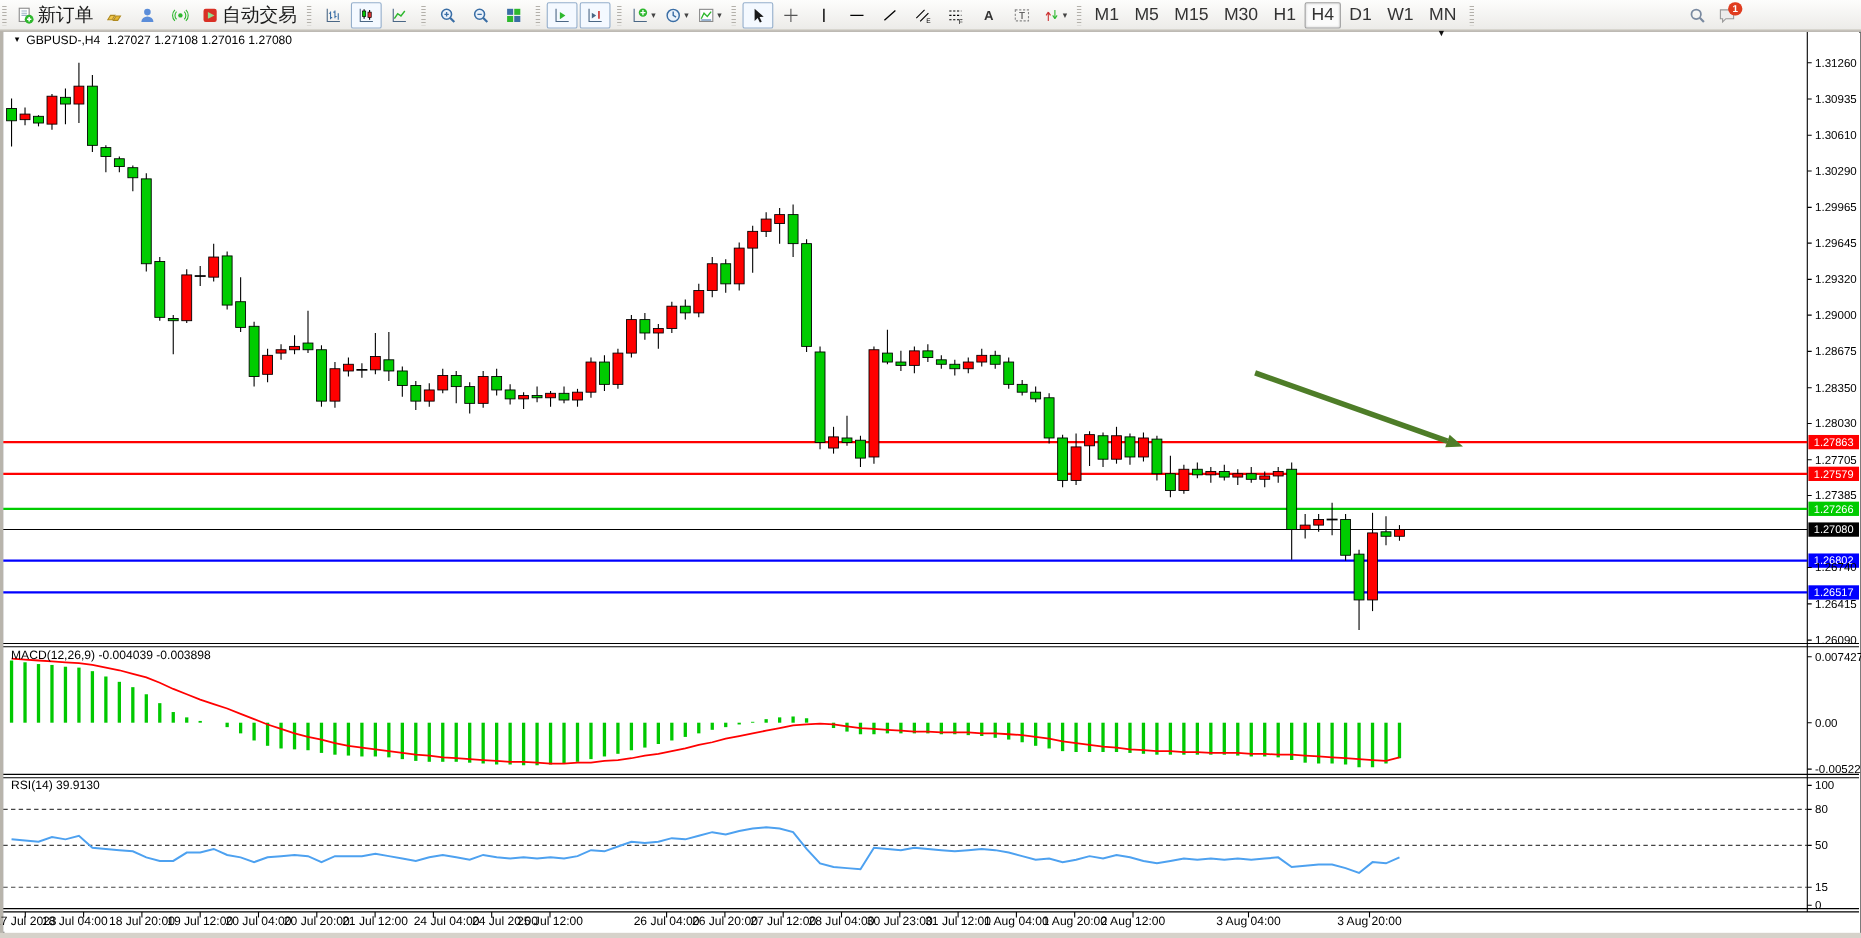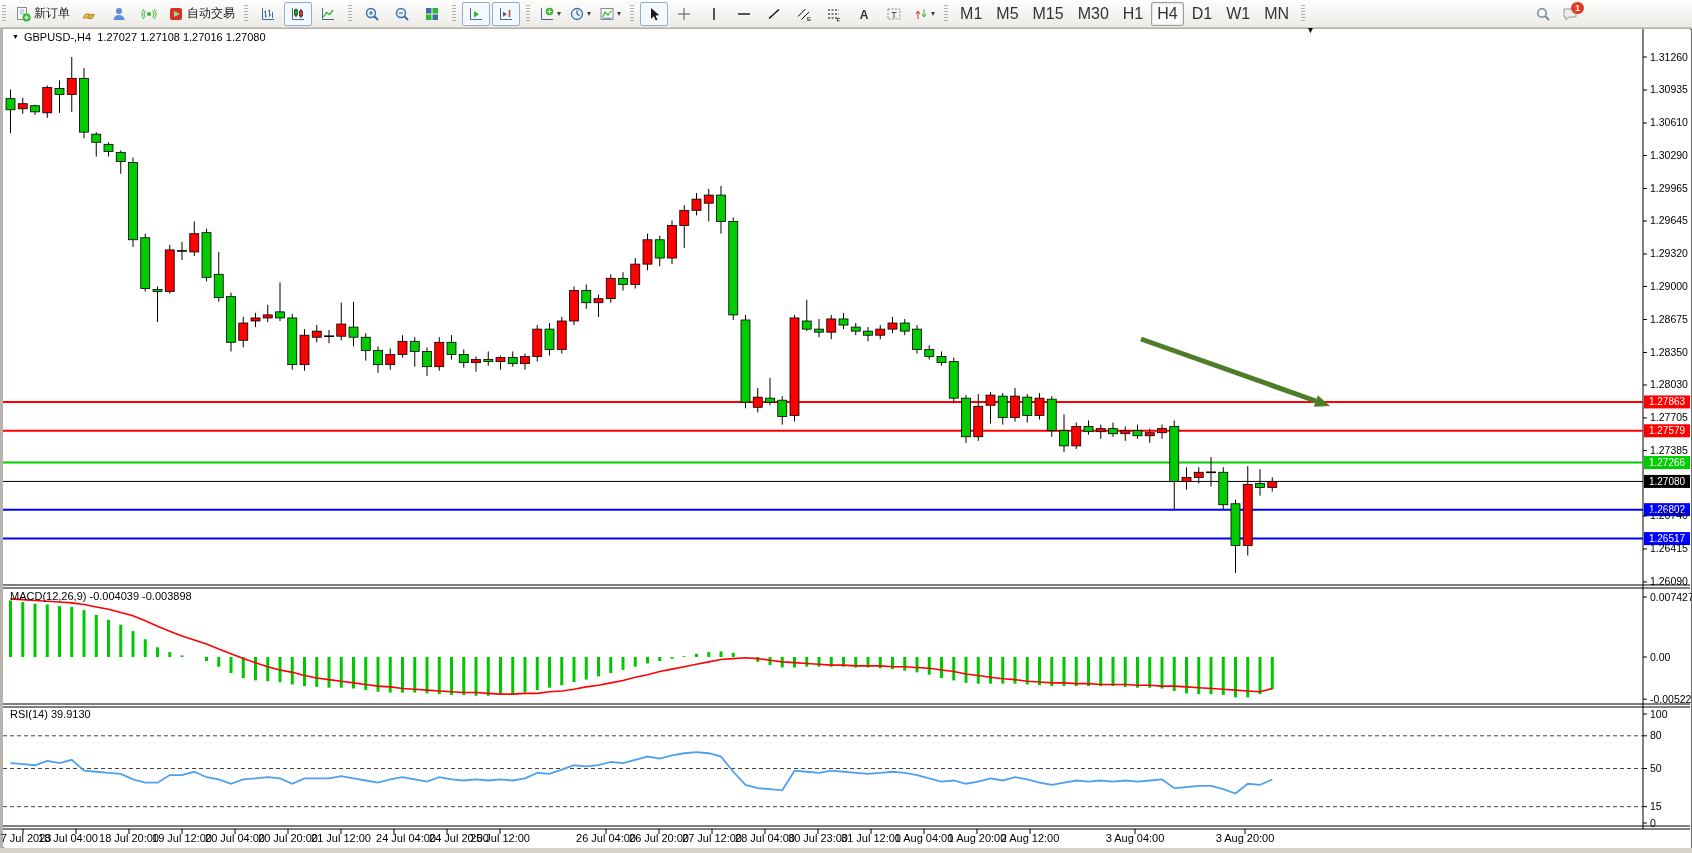--- a/index.html
+++ b/index.html
@@ -6,21 +6,21 @@
     font-family:"Liberation Sans",sans-serif;background:#b8b4ac;}
   #toolbar{position:absolute;left:0;top:0;width:1692px;height:27px;
     background:linear-gradient(#fdfdfc,#ecebe8);border-bottom:1px solid #c9c5bd;
     display:flex;align-items:center;z-index:20;}
   .tb-group{display:flex;align-items:center;height:26px;padding:0 3px;}
   .grip{width:4px;height:18px;margin:0 2px;
     background:repeating-linear-gradient(180deg,#b3b0aa 0 1px,transparent 1px 3px);}
   .tb-btn{display:flex;align-items:center;justify-content:center;height:22px;
     min-width:22px;padding:0 2px;margin:0 1px;border:1px solid transparent;border-radius:2px;cursor:default;}
   .tb-btn.pressed{background:#f4f9ff;border:1px solid #94aecb;}
-  .tb-btn .lbl{font-size:12px;color:#1a1a1a;margin-left:3px;white-space:nowrap;}
+  .tb-btn .lbl{font-size:17px;color:#1a1a1a;margin-left:3px;white-space:nowrap;}
   .tb-btn svg{display:block;}
   .dd{font-size:8px;color:#444;margin-left:2px;}
   .tf-btn{font-size:16px;color:#333;padding:2px 5px;margin:0 1px;border:1px solid transparent;border-radius:2px;}
   .tf-btn.pressed{background:#fbfbfb;border:1px solid #9f9f9f;box-shadow:inset 0 0 2px #bbb;}
   #right-icons{position:absolute;left:1528px;top:1px;display:flex;align-items:center;height:25px;}
   #chat-badge{position:relative;top:-6px;left:-7px;background:#e03c1f;color:#fff;font-size:9px;
     border-radius:7px;padding:0 4px;height:12px;line-height:12px;font-weight:bold;}
   #chart-window{position:absolute;left:3px;top:29px;width:1687px;height:819px;background:#fff;
     border:1px solid #6e6e6e;z-index:1;}
   #plot{position:absolute;left:0;top:0;z-index:5;pointer-events:none;}

